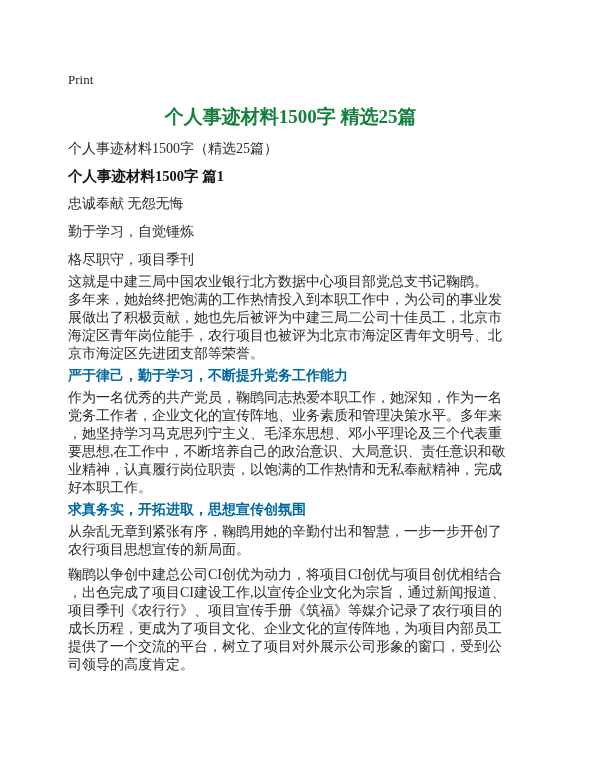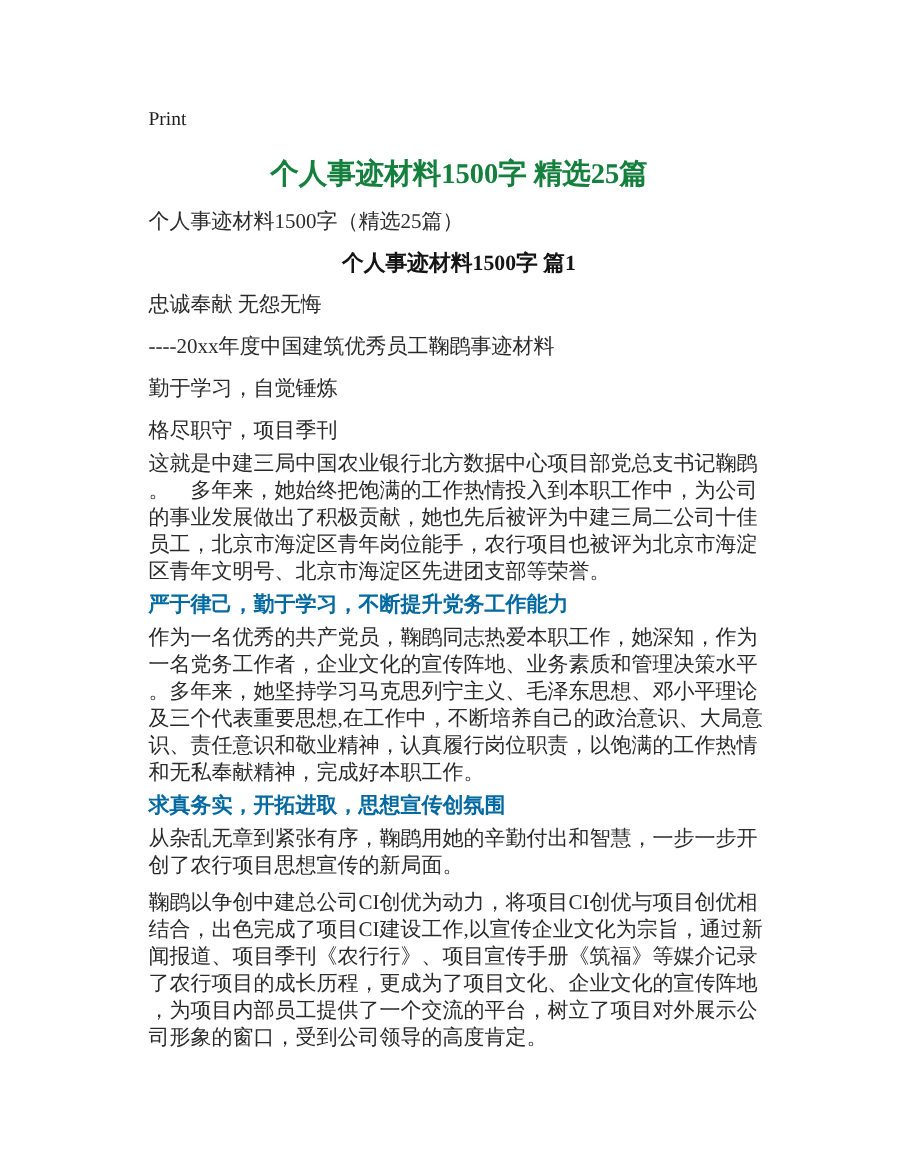--- a/index.html
+++ b/index.html
@@ -8,21 +8,21 @@
     background: #ffffff;
   }
   body {
     width: 600px;
     height: 776px;
     overflow: hidden;
     font-family: "Liberation Serif", "DejaVu Serif", serif;
     color: #2b2b2b;
   }
   .doc {
-    padding: 70px 87px 0 99px; 
+    padding: 70px 87px 0 68px; 
   }
   .print {
     display: inline-block;
     font-size: 13px;
     line-height: 14px;
     color: #1f1f1f;
     text-decoration: none;
     cursor: pointer;
   }
   .title {
@@ -37,21 +37,20 @@
     margin-top: 12px;
     font-size: 14px;
     line-height: 18px;
   }
   .sec {
     margin-top: 9px;
     font-size: 14.5px;
     line-height: 18px;
     font-weight: bold;
     color: #141414;
-    text-align: center;
   }
   p {
     margin: 10px 0 0 0;
     font-size: 14px;
     line-height: 18px;
     word-break: break-all;
     line-break: anywhere;
   }
   p.para { margin-top: 4px; }
   p.mt7  { margin-top: 7px; }
@@ -73,21 +72,20 @@
   <a class="print">Print</a>
 
   <h1 class="title">个人事迹材料1500字 精选25篇</h1>
 
   <div class="subtitle">个人事迹材料1500字（精选25篇）</div>
 
   <div class="sec">个人事迹材料1500字 篇1</div>
 
   <p>忠诚奉献 无怨无悔</p>
 
-  <p>----20xx年度中国建筑优秀员工鞠鹍事迹材料</p>
 
 
   <p>勤于学习，自觉锤炼</p>
 
   <p>格尽职守，项目季刊</p>
 
   <p class="para">这就是中建三局中国农业银行北方数据中心项目部党总支书记鞠鹍。　多年来，她始终把饱满的工作热情投入到本职工作中，为公司的事业发展做出了积极贡献，她也先后被评为中建三局二公司十佳员工，北京市海淀区青年岗位能手，农行项目也被评为北京市海淀区青年文明号、北京市海淀区先进团支部等荣誉。</p>
 
   <p class="para hd">严于律己，勤于学习，不断提升党务工作能力</p>
 

